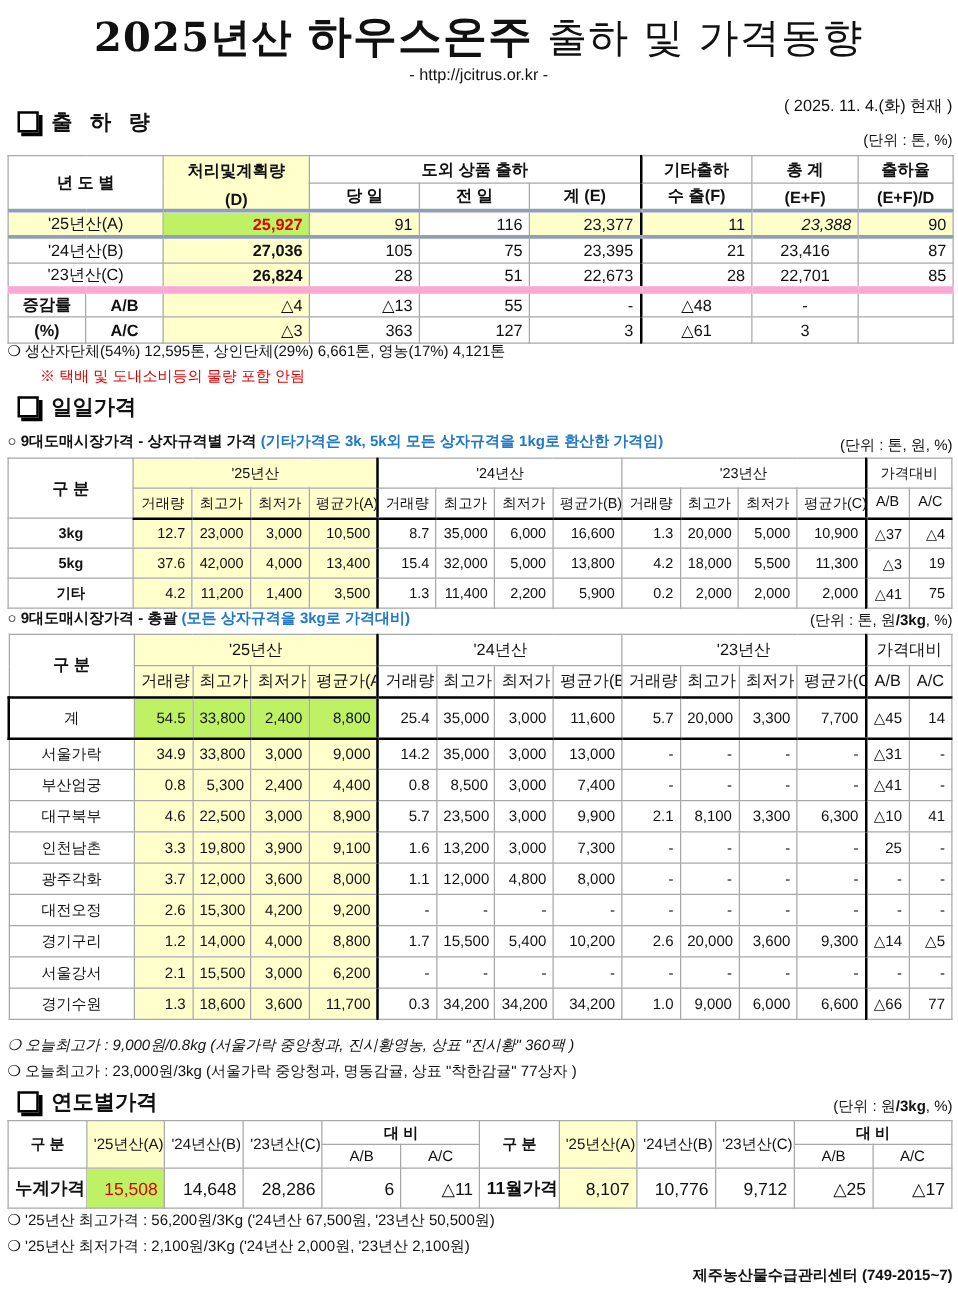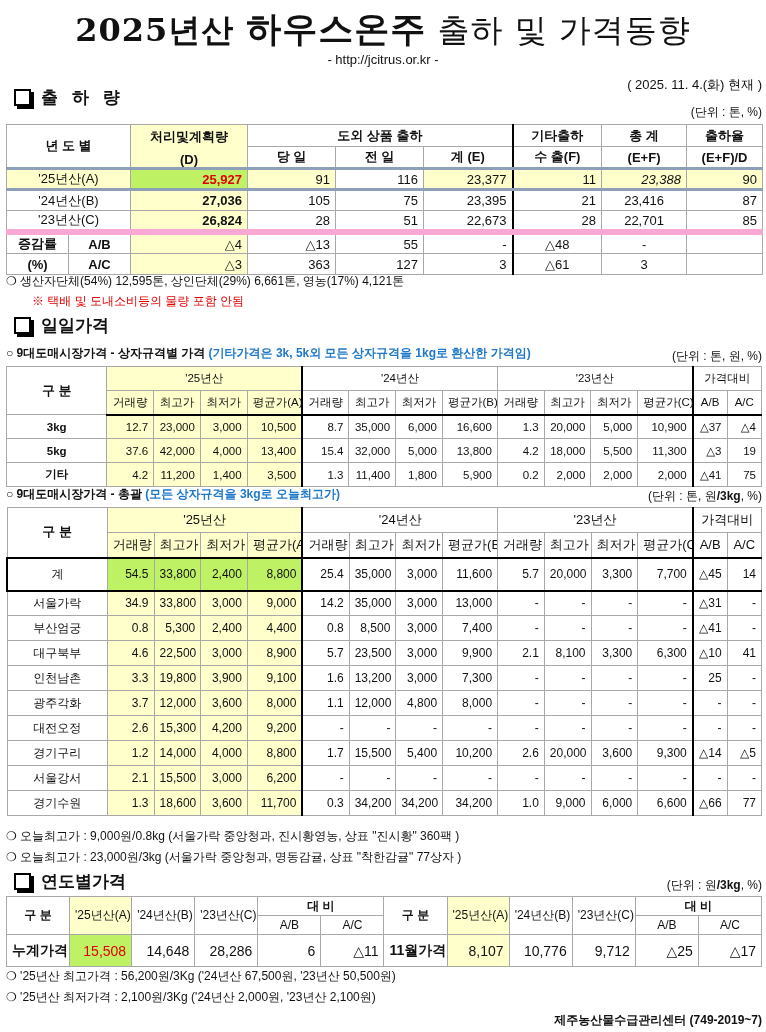--- a/index.html
+++ b/index.html
@@ -252,34 +252,34 @@
         <td class="num">19</td>
       </tr>
       <tr>
         <td class="ctr bold first">기타</td>
         <td class="num yel">4.2</td>
         <td class="num yel">11,200</td>
         <td class="num yel">1,400</td>
         <td class="num yel">3,500</td>
         <td class="num thickL">1.3</td>
         <td class="num">11,400</td>
-        <td class="num">1,800</td>
+        <td class="num">2,200</td>
         <td class="num">5,900</td>
         <td class="num">0.2</td>
         <td class="num">2,000</td>
         <td class="num">2,000</td>
         <td class="num">2,000</td>
         <td class="num thickL">△41</td>
         <td class="num">75</td>
       </tr>
     </tbody>
 </table>
 
 <div class="sub" style="top:486px;">
-  <span>○ 9대도매시장가격 - 총괄 </span><span class="blue">(모든 상자규격을 3kg로 오늘최고가)</span>
+  <span>○ 9대도매시장가격 - 총괄 </span><span class="blue">(모든 상자규격을 3kg로 가격대비)</span>
 </div>
 <div class="unit" style="top:488px;">
   <span>(단위 : 톤, 원</span><b>/3kg</b><span>, %)</span>
 </div>
 
 <table id="t3" class="pt">
   <colgroup>
     <col style="width:73px">
     <col style="width:34px">
       <col style="width:34px">
@@ -488,21 +488,21 @@
         <td class="num">1.0</td>
         <td class="num">9,000</td>
         <td class="num">6,000</td>
         <td class="num">6,600</td>
         <td class="num thickL">△66</td>
         <td class="num">77</td>
       </tr>
     </tbody>
 </table>
 
-<div class="note" style="top:828px;">❍ 오늘최고가 : 9,000원/0.8kg (서울가락 중앙청과, 진시황영농,  상표 "진시황"  360팩 )</div>
+<div class="note" style="top:828px;font-style:italic;">❍ 오늘최고가 : 9,000원/0.8kg (서울가락 중앙청과, 진시황영농,  상표 "진시황"  360팩 )</div>
 <div class="note" style="top:849px;">❍ 오늘최고가 : 23,000원/3kg (서울가락 중앙청과, 명동감귤,  상표 "착한감귤" 77상자 )</div>
 
 <div class="sec-head" style="top:870px;letter-spacing:0;">
   <span class="sec-icon"></span>
   <span>연도별가격</span>
 </div>
 <div class="unit" style="top:877px;text-align:center;">
   <span>(단위 : 원</span><b>/3kg</b><span>, %)</span>
 </div>
 
@@ -553,13 +553,13 @@
     <td class="num">9,712</td>
     <td class="num">△25</td>
     <td class="num">△17</td>
   </tr>
 </tbody>
   </table>
 
 <div class="note" style="top:968px;">❍ '25년산 최고가격 :  56,200원/3Kg ('24년산 67,500원, '23년산 50,500원)</div>
 <div class="note" style="top:989px;">❍ '25년산 최저가격 :  2,100원/3Kg ('24년산 2,000원, '23년산 2,100원)</div>
 
-<div class="footer">제주농산물수급관리센터 (749-2019~7)</div>
+<div class="footer">제주농산물수급관리센터 (749-2015~7)</div>
 
 </body></html>

